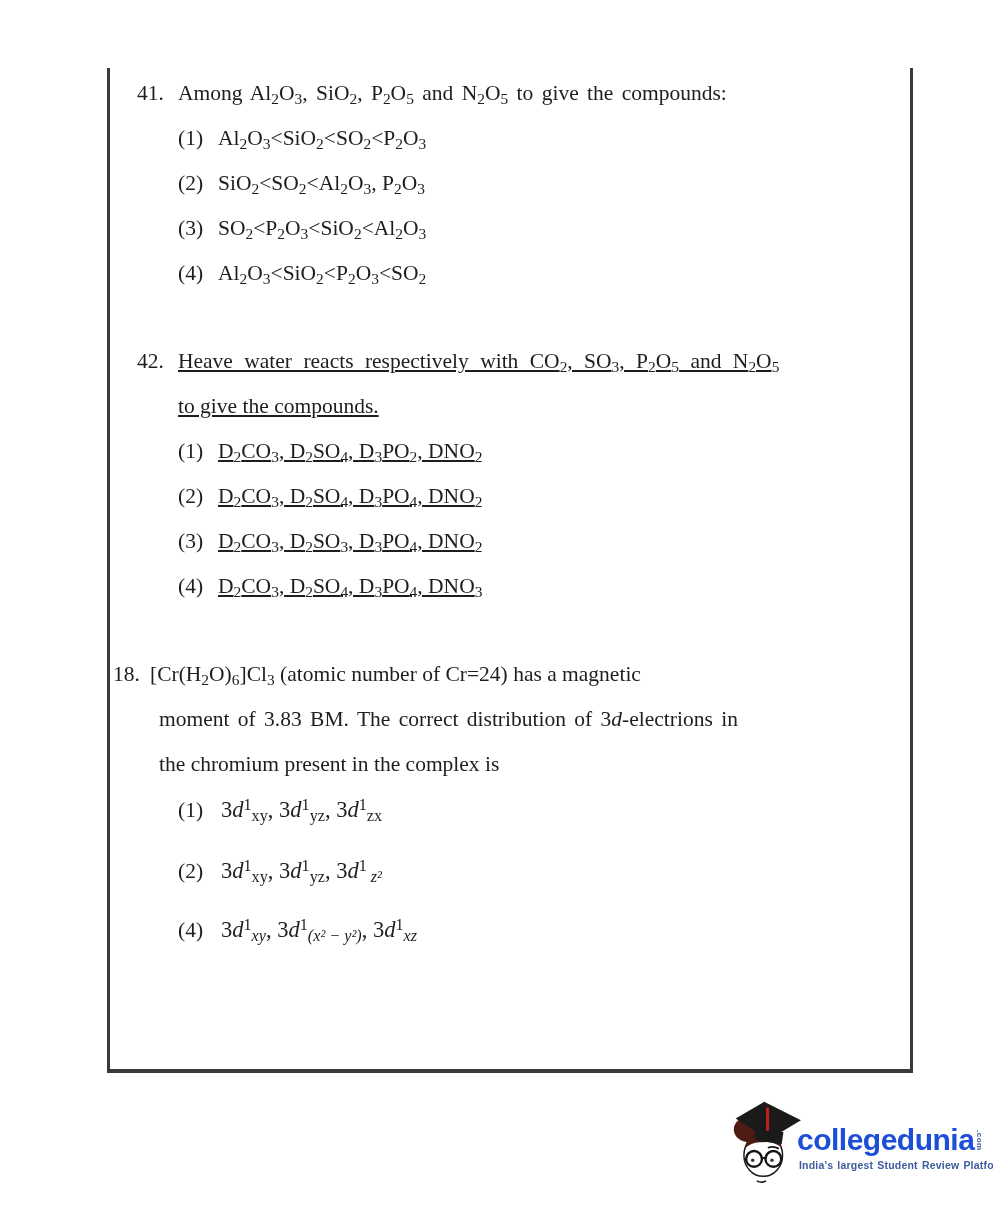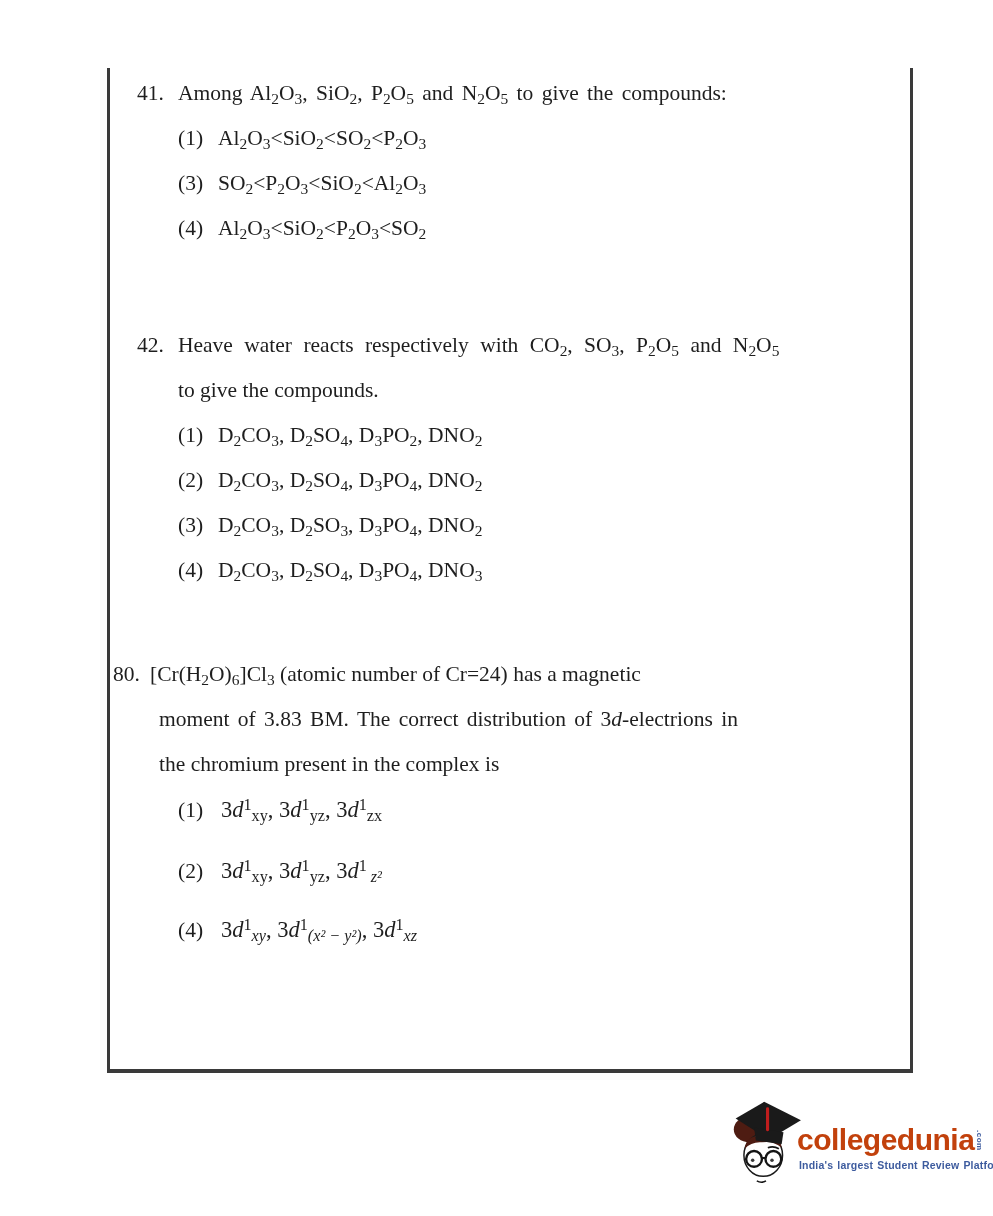--- a/index.html
+++ b/index.html
@@ -33,32 +33,32 @@
   
   #q43 .stem-first{margin-left:37px;}
   #q43 .stem{margin-left:46px;}
   #q43 .opt{margin-left:65px;font-size:22.5px;}
   #q43 .opt .label{width:43px;font-size:21.5px;}
   #q43 .opt-m1{margin-top:16px;}
   #q43 .opt-m2{margin-top:9px;}
   #q43 .opt-m3{margin-top:14px;}
 
   #q41{left:137px;top:80px;width:780px;}
-  #q42{left:137px;top:332px;width:780px;}
+  #q42{left:137px;top:348px;width:780px;text-decoration:underline;}
   #q43{left:113px;top:661px;width:800px;}
 
   
   .logo{position:absolute;left:726px;top:1098px;width:240px;height:90px;}
   .mascot{position:absolute;left:0;top:2px;width:80px;height:92px;}
   .brand-row{
     position:absolute;left:71px;top:26px;display:flex;align-items:flex-start;
     font-family:"Liberation Sans","DejaVu Sans",sans-serif;
   }
   .brand{
-    font-size:30px;font-weight:bold;color:#c2410c;letter-spacing:-0.5px;line-height:32px;
+    font-size:30px;font-weight:bold;color:#1d4ed8;letter-spacing:-0.5px;line-height:32px;
   }
   .tld{
     writing-mode:vertical-rl;font-size:8px;font-weight:bold;color:#3d5b9e;
     margin-left:1px;margin-top:6px;letter-spacing:0.5px;
   }
   .tagline{
     position:absolute;left:73px;top:61px;
     font-family:"Liberation Sans","DejaVu Sans",sans-serif;
     font-size:10.5px;font-weight:bold;color:#3d5b9e;letter-spacing:0.2px;word-spacing:1px;
     white-space:nowrap;
@@ -67,20 +67,23 @@
 </head>
 <body>
 
 <div class="page-frame"></div>
 
 <div class="question" id="q41">
   <span class="qnum">41.</span>
   <div class="line stem semiwide"><span>Among Al</span><span class="sub">2</span><span>O</span><span class="sub">3</span><span>, SiO</span><span class="sub">2</span><span>, P</span><span class="sub">2</span><span>O</span><span class="sub">5</span><span> and N</span><span class="sub">2</span><span>O</span><span class="sub">5</span><span> to give the compounds:</span></div>
   <div class="line opt">
     <span class="label">(1)</span><span class="body"><span>Al</span><span class="sub">2</span><span>O</span><span class="sub">3</span><span>&lt;SiO</span><span class="sub">2</span><span>&lt;SO</span><span class="sub">2</span><span>&lt;P</span><span class="sub">2</span><span>O</span><span class="sub">3</span></span>
+  </div>
+  <div class="line opt">
+    <span class="label">(2)</span><span class="body"><span>SiO</span><span class="sub">2</span><span>&lt;SO</span><span class="sub">2</span><span>&lt;Al</span><span class="sub">2</span><span>O</span><span class="sub">3</span><span>, P</span><span class="sub">2</span><span>O</span><span class="sub">3</span></span>
   </div>
   <div class="line opt">
     <span class="label">(3)</span><span class="body"><span>SO</span><span class="sub">2</span><span>&lt;P</span><span class="sub">2</span><span>O</span><span class="sub">3</span><span>&lt;SiO</span><span class="sub">2</span><span>&lt;Al</span><span class="sub">2</span><span>O</span><span class="sub">3</span></span>
   </div>
   <div class="line opt">
     <span class="label">(4)</span><span class="body"><span>Al</span><span class="sub">2</span><span>O</span><span class="sub">3</span><span>&lt;SiO</span><span class="sub">2</span><span>&lt;P</span><span class="sub">2</span><span>O</span><span class="sub">3</span><span>&lt;SO</span><span class="sub">2</span></span>
   </div>
 </div>
 
 <div class="question" id="q42">
@@ -95,21 +98,21 @@
   </div>
   <div class="line opt">
     <span class="label">(3)</span><span class="body"><span>D</span><span class="sub">2</span><span>CO</span><span class="sub">3</span><span>, D</span><span class="sub">2</span><span>SO</span><span class="sub">3</span><span>, D</span><span class="sub">3</span><span>PO</span><span class="sub">4</span><span>, DNO</span><span class="sub">2</span></span>
   </div>
   <div class="line opt">
     <span class="label">(4)</span><span class="body"><span>D</span><span class="sub">2</span><span>CO</span><span class="sub">3</span><span>, D</span><span class="sub">2</span><span>SO</span><span class="sub">4</span><span>, D</span><span class="sub">3</span><span>PO</span><span class="sub">4</span><span>, DNO</span><span class="sub">3</span></span>
   </div>
 </div>
 
 <div class="question" id="q43">
-  <span class="qnum">80.</span>
+  <span class="qnum">18.</span>
   <div class="line stem-first"><span>[Cr(H</span><span class="sub">2</span><span>O)</span><span class="sub">6</span><span>]Cl</span><span class="sub">3</span><span> (atomic number of Cr=24) has a magnetic</span></div>
   <div class="line stem semiwide"><span>moment of 3.83 BM. The correct distribution of 3</span><span class="it">d</span><span>-electrions in</span></div>
   <div class="line stem"><span>the chromium present in the complex is</span></div>
   <div class="line opt">
     <span class="label">(1)</span><span class="body"><span>3</span><span class="it">d</span><span class="sup">1</span><span class="sub">xy</span><span>, 3</span><span class="it">d</span><span class="sup">1</span><span class="sub">yz</span><span>, 3</span><span class="it">d</span><span class="sup">1</span><span class="sub">zx</span></span>
   </div>
   <div class="line opt opt-m1">
     <span class="label">(2)</span><span class="body"><span>3</span><span class="it">d</span><span class="sup">1</span><span class="sub">xy</span><span>, 3</span><span class="it">d</span><span class="sup">1</span><span class="sub">yz</span><span>, 3</span><span class="it">d</span><span class="sup">1</span><span class="sub it"> z²</span></span>
   </div>
   <div class="line opt opt-m3">

